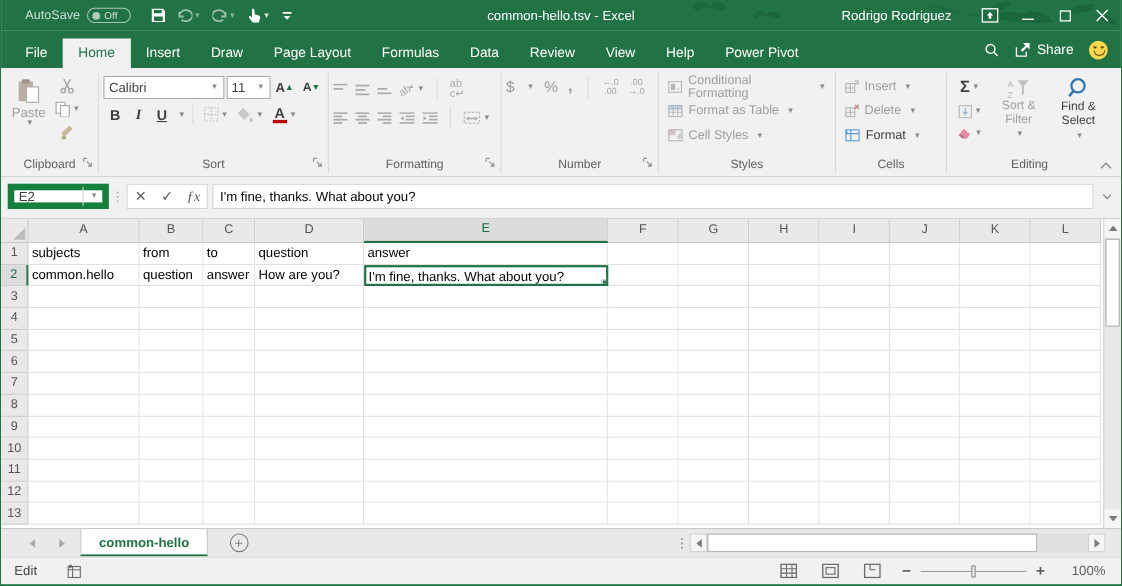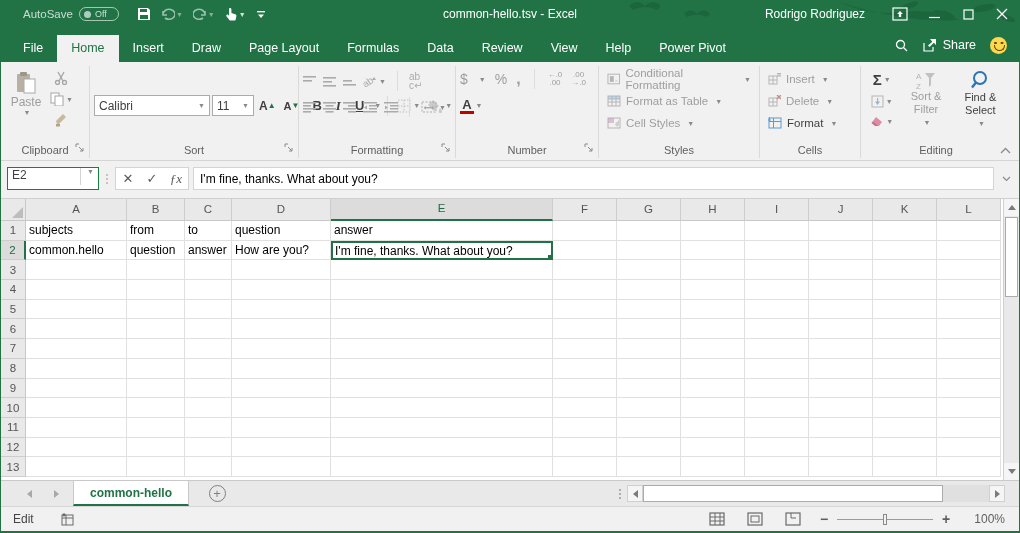--- a/index.html
+++ b/index.html
@@ -61,21 +61,21 @@
   
   .big-btn { display:flex; flex-direction:column; align-items:center; justify-content:flex-start; padding:4px 6px 0; font-size:11px; line-height:13px; text-align:center; }
 
   
   .srow { display:flex; align-items:center; gap:5px; height:22px; font-size:11.5px; padding:0 4px; }
 
   .collapse-ribbon { position:absolute; right:8px; bottom:6px; color:#8a8a8a; }
 
   
   .formulabar { height:37px; background:#f1f1f1; display:flex; align-items:center; padding:5px 4px 7px 6px; gap:4px; flex:0 0 auto; }
-  .namebox { width:92px; height:23px; background:#fff; border:1px solid #15803d; display:flex; padding:0 4px; }
+  .namebox { width:92px; height:23px; background:#fff; border:6px solid #15803d; display:flex; align-items:center; padding:0 4px; }
   .namebox .nv { flex:1; font-size:12px; }
   .nb-div { width:1px; height:17px; background:#d4d4d4; margin:0 4px 0 2px; }
   .fb-dots { color:#b5b5b5; font-size:10px; letter-spacing:0; line-height:4px; display:flex; flex-direction:column; gap:2px; padding:0 3px; }
   .fb-dots i { width:2px; height:2px; background:#b5b5b5; border-radius:50%; display:block; }
   .fbtns { display:flex; align-items:center; background:#fff; border:1px solid #d4d4d4; height:23px; }
   .fbtn { width:24px; text-align:center; color:#5a5a5a; font-size:13px; }
   .fbtn.fx { font-family:"Liberation Serif",serif; font-style:italic; font-size:13px; }
   .finput { flex:1; height:23px; background:#fff; border:1px solid #d4d4d4; display:flex; align-items:center; padding:0 6px; font-size:12px; color:#000; }
   .fb-exp { color:#8a8a8a; font-size:9px; padding:0 4px; }
 
@@ -290,21 +290,21 @@
       <div class="rlabel">Clipboard</div>
       <span class="launcher">
         <svg width="10" height="10" viewBox="0 0 10 10">
             <path fill="none" stroke="#8a8a8a" d="M1 1v3M1 1h3M4 4l4 4M8 5v3h-3"></path>
           </svg>
       </span>
     </div>
     <div class="sep"></div>
 
     <div class="rgroup" style="width:208px">
-      <div class="content" style="gap:4px; padding-top:3px;">
+      <div class="content" style="flex-direction:column; gap:4px; padding-top:3px;">
         <div class="fontrow">
           <span class="combo" style="width:116px">
             <span class="cv">Calibri</span>
             <span class="caret">▼</span>
           </span>
           <span class="combo" style="width:42px">
             <span class="cv">11</span>
             <span class="caret">▼</span>
           </span>
           <span class="icon-btn en" style="font-weight:bold">A<sup style="color:#217346;font-size:8px">▲</sup></span>

